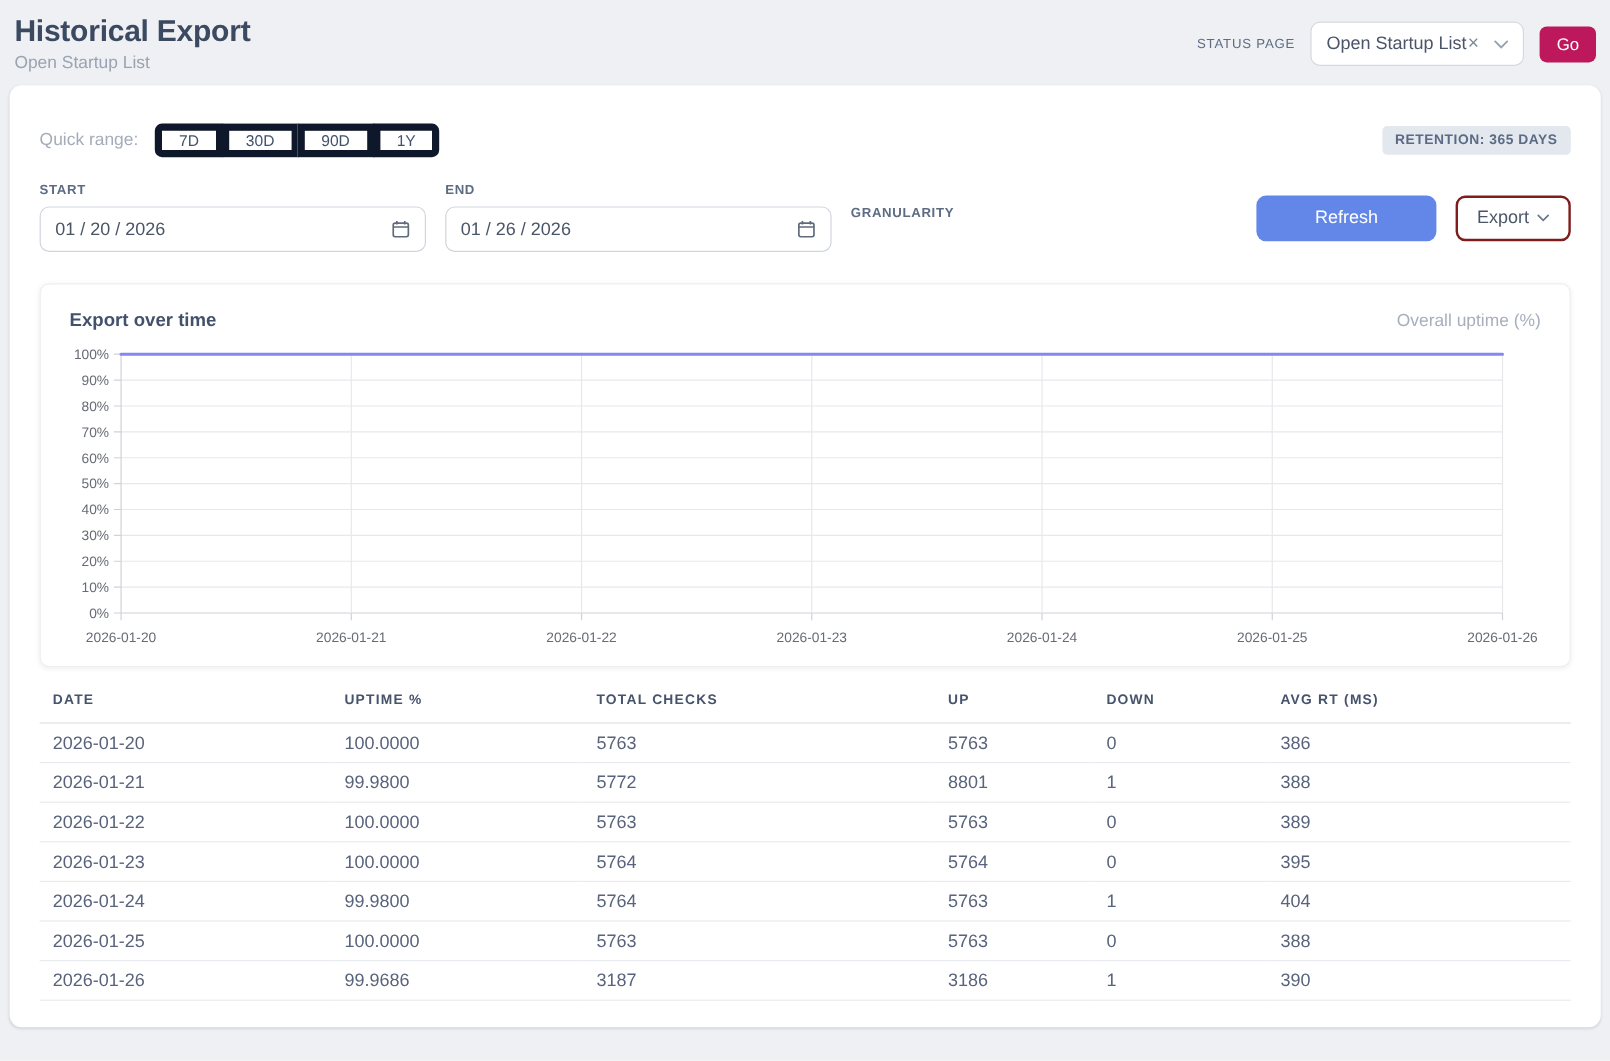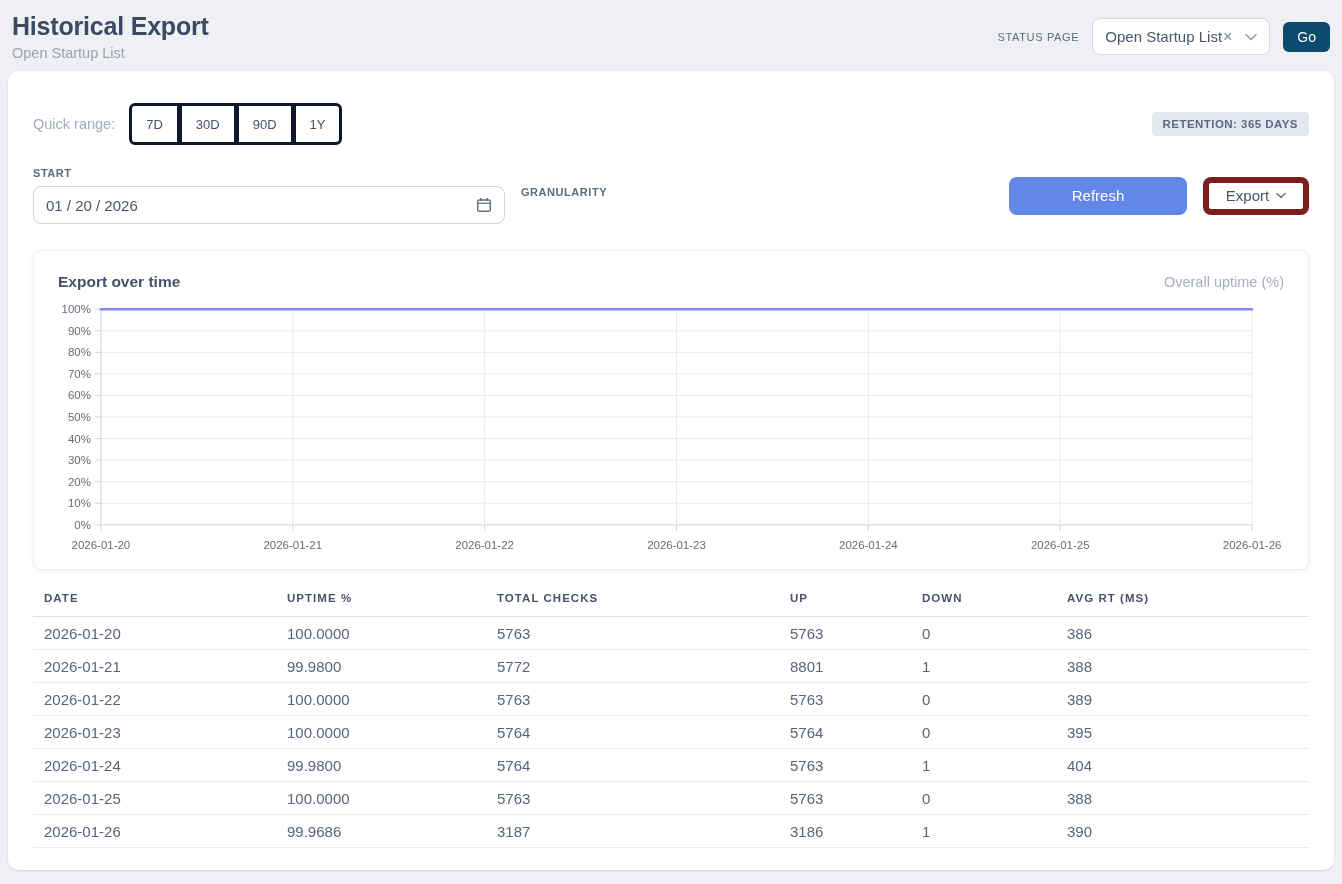--- a/index.html
+++ b/index.html
@@ -56,21 +56,21 @@
   .select-pill .clear {
     color: #7c8696;
     font-size: 16px;
     line-height: 1;
     margin-left: 1px;
   }
   .select-pill .chev { margin-left: auto; display: flex; }
   .go-btn {
     height: 30px;
     padding: 0 14px;
-    background: #0c4a6e;
+    background: #be185d;
     border: none;
     border-radius: 6px;
     color: #fff;
     font-size: 14px;
     font-family: inherit;
     cursor: pointer;
   }
   
   .panel {
     margin: 0 8px 8px 8px;
@@ -84,23 +84,23 @@
     align-items: center;
   }
   .quick-label {
     font-size: 14.5px;
     color: #a4acb9;
     margin-right: 14px;
   }
   .btn-group { display: inline-flex; }
   .qr-btn {
     background: #fff;
-    border: 3px solid #0f172a;
+    border: 6px solid #0f172a;
     padding: 0 14px;
-    height: 42px;
+    height: 28px;
     font-size: 13px;
     color: #42526b;
     font-family: inherit;
     margin-left: -1px;
     cursor: pointer;
   }
   .qr-btn:first-child { border-radius: 6px 0 0 6px; margin-left: 0; }
   .qr-btn:last-child { border-radius: 0 6px 6px 0; }
   .retention-badge {
     margin-left: auto;
@@ -135,36 +135,36 @@
     background: #fff;
     display: flex;
     align-items: center;
     justify-content: space-between;
     padding: 0 12px;
     font-size: 15px;
     color: #4a5568;
     cursor: pointer;
   }
   .refresh-btn {
-    width: 178px;
+    width: 150px;
     height: 38px;
     background: #6287e8;
     color: #fff;
     border: none;
     border-radius: 8px;
     font-size: 15px;
     font-family: inherit;
     cursor: pointer;
     flex: none;
   }
   .export-btn {
-    width: 106px;
+    width: 96px;
     height: 38px;
     background: #fff;
-    border: 6px solid #7f1d1d;
+    border: 2px solid #7f1d1d;
     border-radius: 8px;
     font-size: 15px;
     color: #4a5568;
     font-family: inherit;
     display: flex;
     align-items: center;
     justify-content: center;
     gap: 7px;
     cursor: pointer;
     flex: none;
@@ -258,20 +258,34 @@
         <button class="qr-btn">1Y</button>
       </div>
     <span class="retention-badge">RETENTION: 365 DAYS</span>
   </div>
 
   <div class="row-form">
     <div class="field">
       <span class="field-label">START</span>
       <div class="input-box">
         <span>01 / 20 / 2026</span>
+        <span style="display:flex;">
+          <svg width="16" height="16" viewBox="0 0 16 16">
+              <rect x="1.7" y="3" width="12.6" height="11.3" rx="1.6" fill="none" stroke="#5f6b7a" stroke-width="1.4"></rect>
+              <line x1="4.7" y1="1.1" x2="4.7" y2="4" stroke="#5f6b7a" stroke-width="1.4"></line>
+              <line x1="11.3" y1="1.1" x2="11.3" y2="4" stroke="#5f6b7a" stroke-width="1.4"></line>
+              <line x1="1.7" y1="6.2" x2="14.3" y2="6.2" stroke="#5f6b7a" stroke-width="1.2"></line>
+            </svg>
+        </span>
+      </div>
+    </div>
+    <div class="field">
+      <span class="field-label">END</span>
+      <div class="input-box">
+        <span>01 / 26 / 2026</span>
         <span style="display:flex;">
           <svg width="16" height="16" viewBox="0 0 16 16">
               <rect x="1.7" y="3" width="12.6" height="11.3" rx="1.6" fill="none" stroke="#5f6b7a" stroke-width="1.4"></rect>
               <line x1="4.7" y1="1.1" x2="4.7" y2="4" stroke="#5f6b7a" stroke-width="1.4"></line>
               <line x1="11.3" y1="1.1" x2="11.3" y2="4" stroke="#5f6b7a" stroke-width="1.4"></line>
               <line x1="1.7" y1="6.2" x2="14.3" y2="6.2" stroke="#5f6b7a" stroke-width="1.2"></line>
             </svg>
         </span>
       </div>
     </div>

